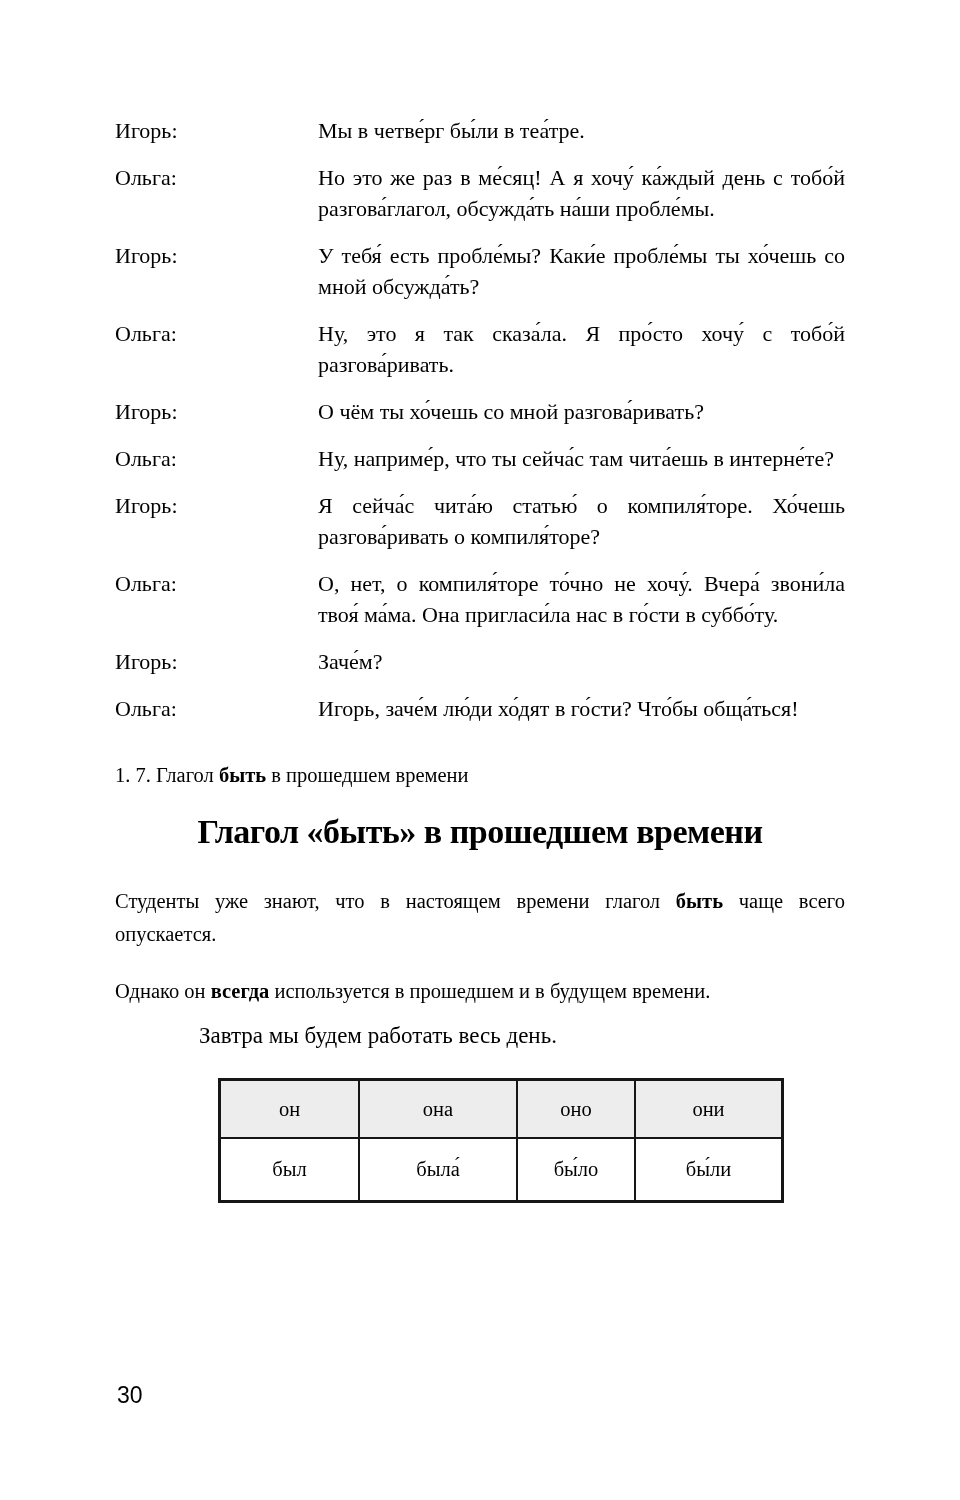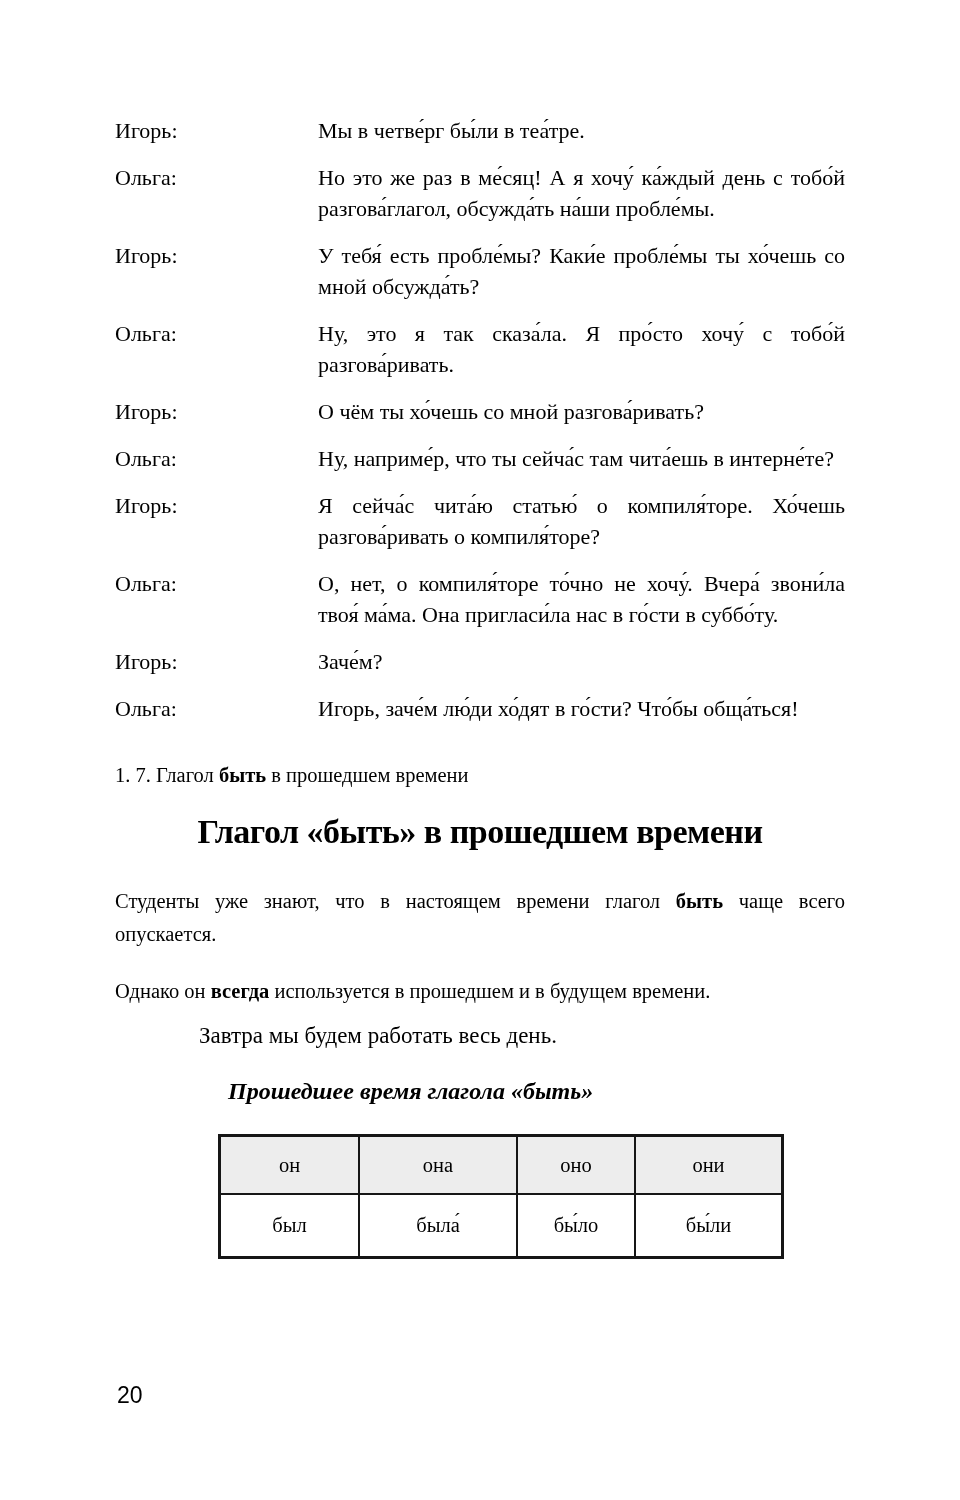--- a/index.html
+++ b/index.html
@@ -159,35 +159,34 @@
     <div class="main-heading">Глагол «быть» в прошедшем времени</div>
 
     <div class="para p1"><span>Студенты уже знают, что в настоящем времени глагол </span><b>быть</b><span> чаще всего опускается.</span></div>
 
     <div class="para p2"><span>Однако он </span><b>всегда</b><span> используется в прошедшем и в будущем времени.</span></div>
 
     <div class="examples">
       <div class="example">Завтра мы будем работать весь день.</div>
     </div>
 
-    <div class="table-title">Прошедшее время глагола «быть»</div>
 
     <table class="conj-table">
       <tbody>
           <tr class="head">
         <td class="col-1">он</td>
         <td class="col-2">она</td>
         <td class="col-3">оно</td>
         <td class="col-4">они</td>
       </tr>
       <tr class="data">
         <td class="col-1">был</td>
         <td class="col-2">была́</td>
         <td class="col-3">бы́ло</td>
         <td class="col-4">бы́ли</td>
       </tr>
     </tbody>
       </table>
 
   </div>
 
-  <div class="page-number">20</div>
+  <div class="page-number">30</div>
 </div>
 
 </body></html>

